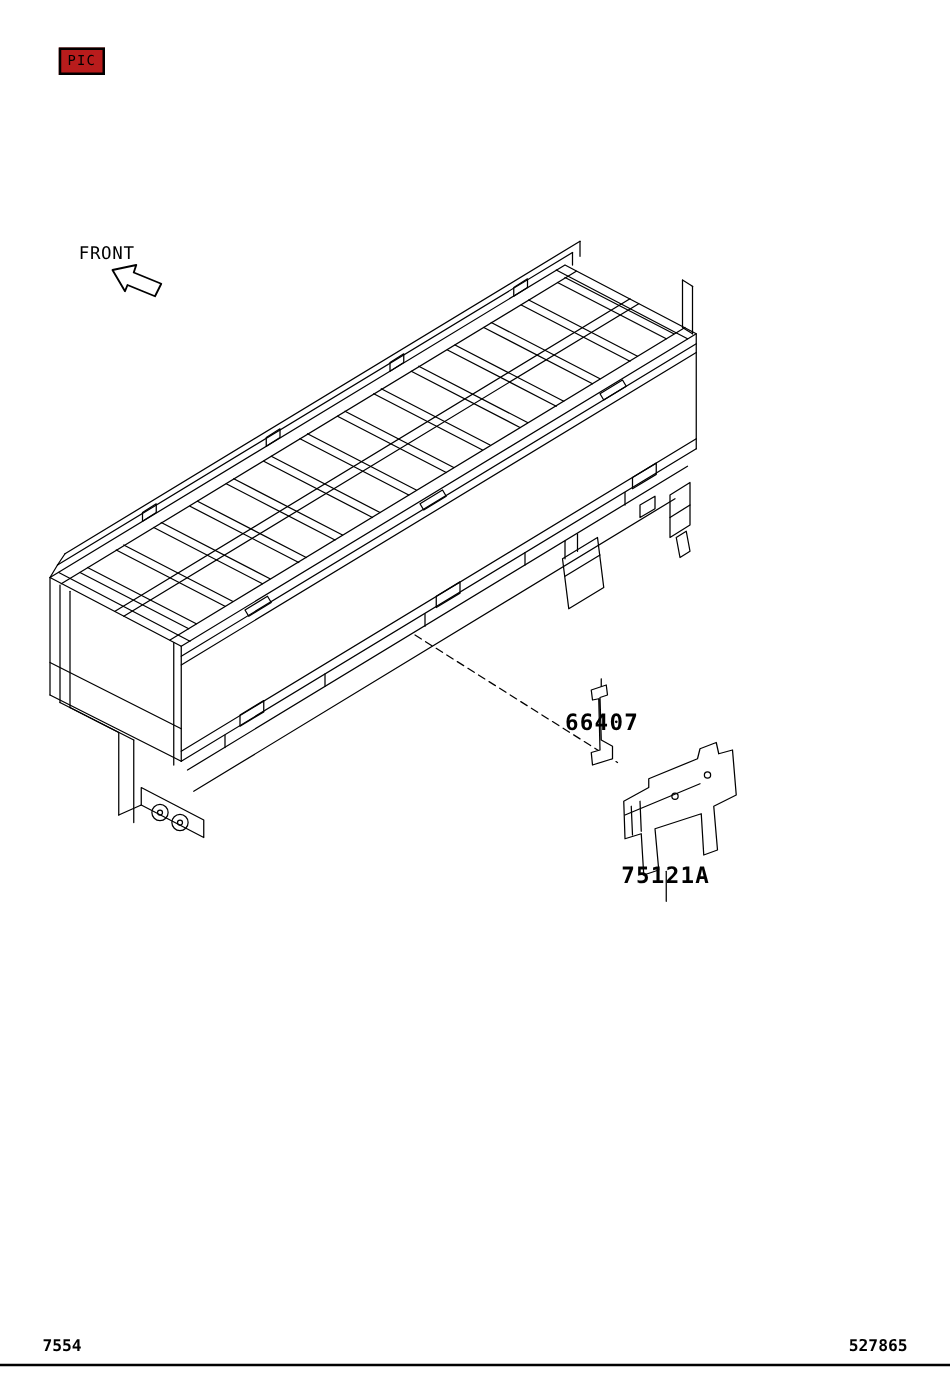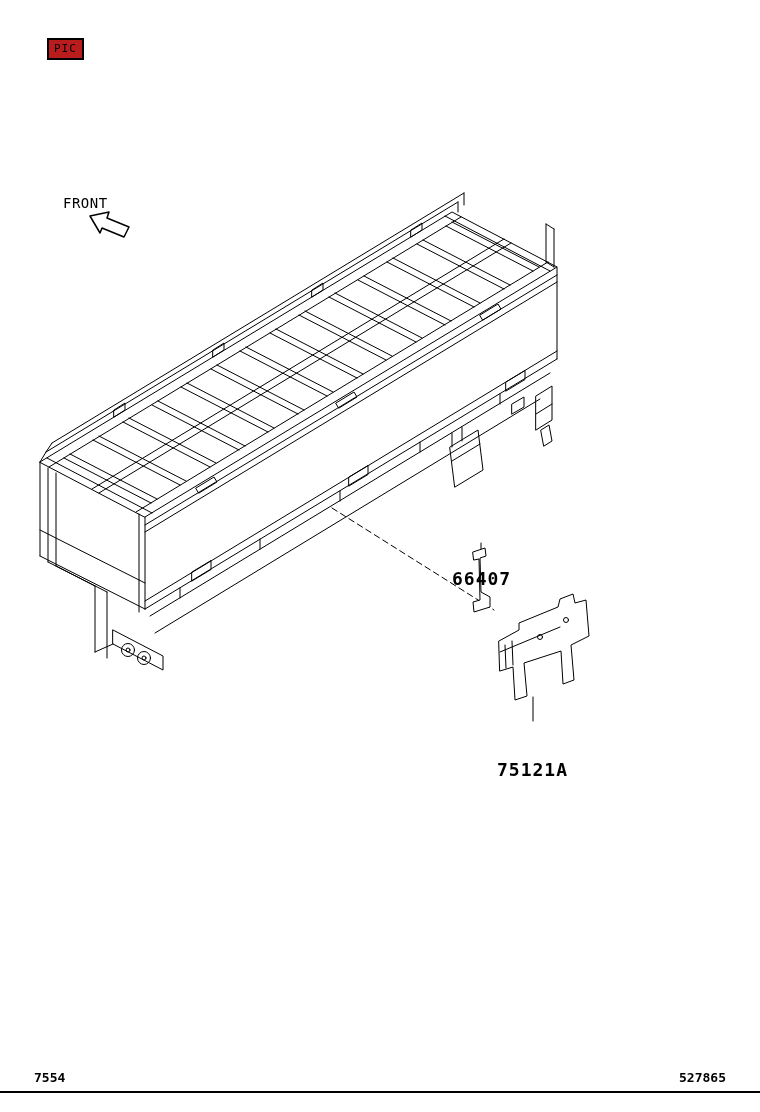--- a/index.html
+++ b/index.html
@@ -17,21 +17,21 @@
     background:#b91c1c;
   }
   .front-label{
     left:63px;top:195px;
     font-size:14px;letter-spacing:0.5px;
   }
   .part-label{
     font-weight:bold;font-size:18px;letter-spacing:1px;white-space:nowrap;
   }
   .part-label.p1{left:452px;top:522px;margin-top:46px;}
-  .part-label.p2{left:497px;top:759px;text-align:center;}
+  .part-label.p2{left:497px;top:690px;text-align:center;}
   .footer-code{font-size:13px;top:1070px;font-weight:bold;}
   .footer-code.left{left:34px;}
   .footer-code.right{right:34px;}
   .bottom-rule{
     left:0;top:1091px;width:760px;height:0;
     border-top:2px solid #000;
   }
   svg.diagram{position:absolute;left:0;top:0;}
   svg.diagram *{vector-effect:non-scaling-stroke;}
 </style>

